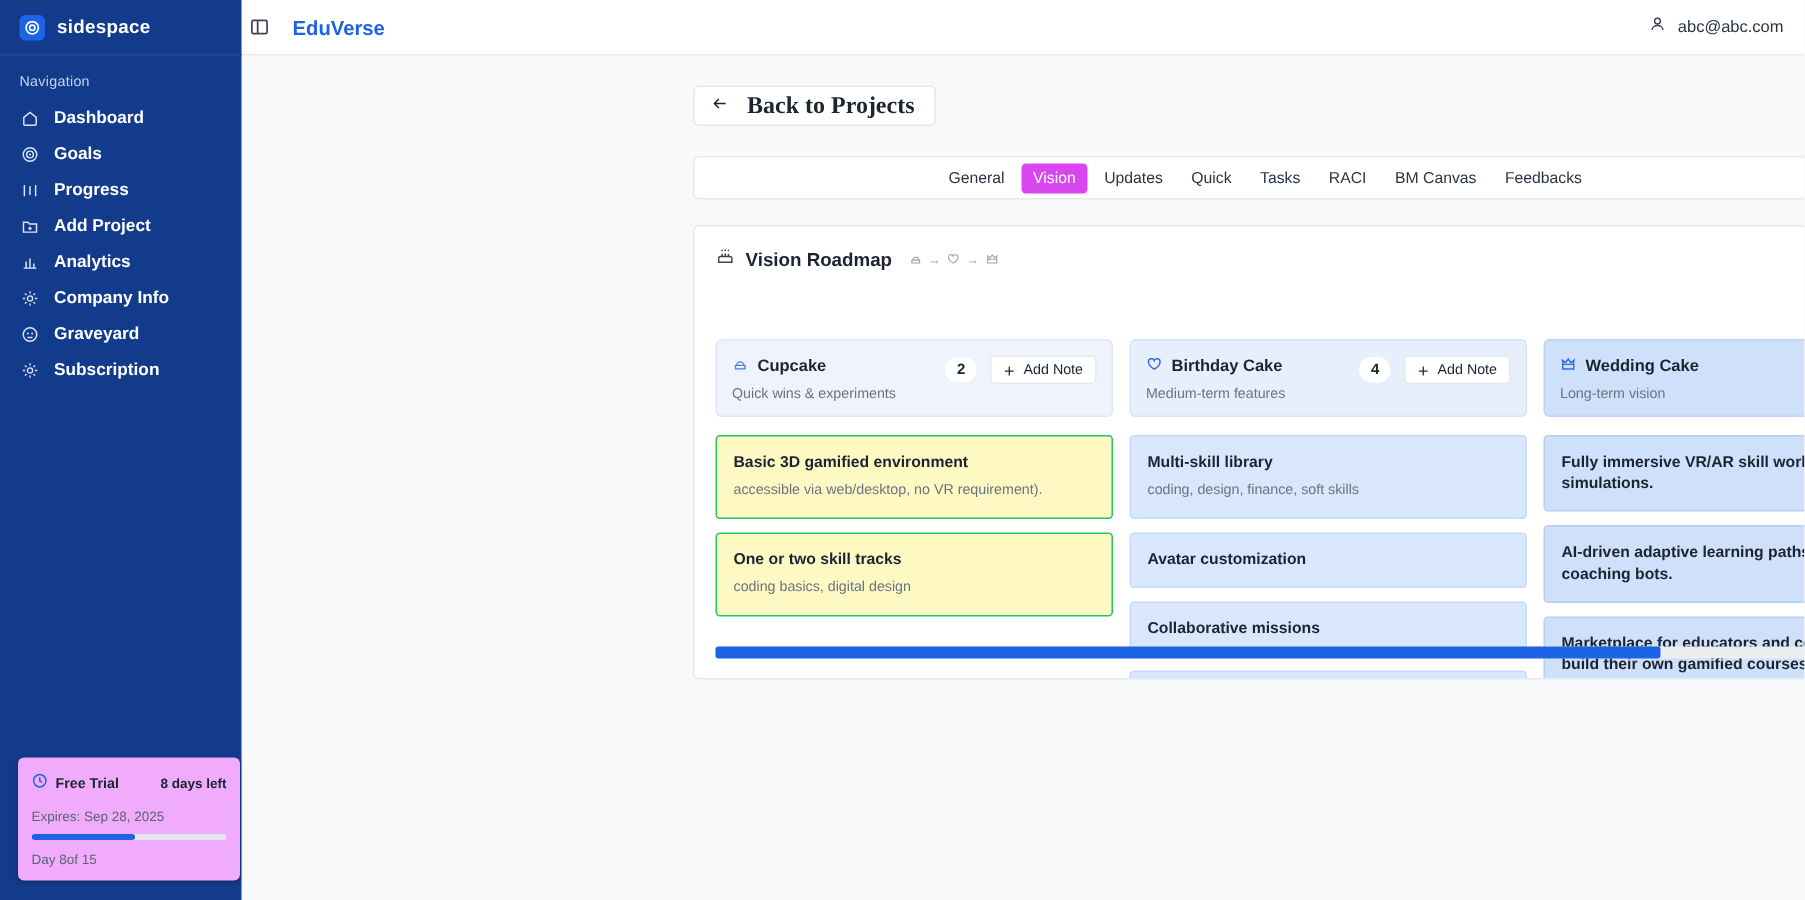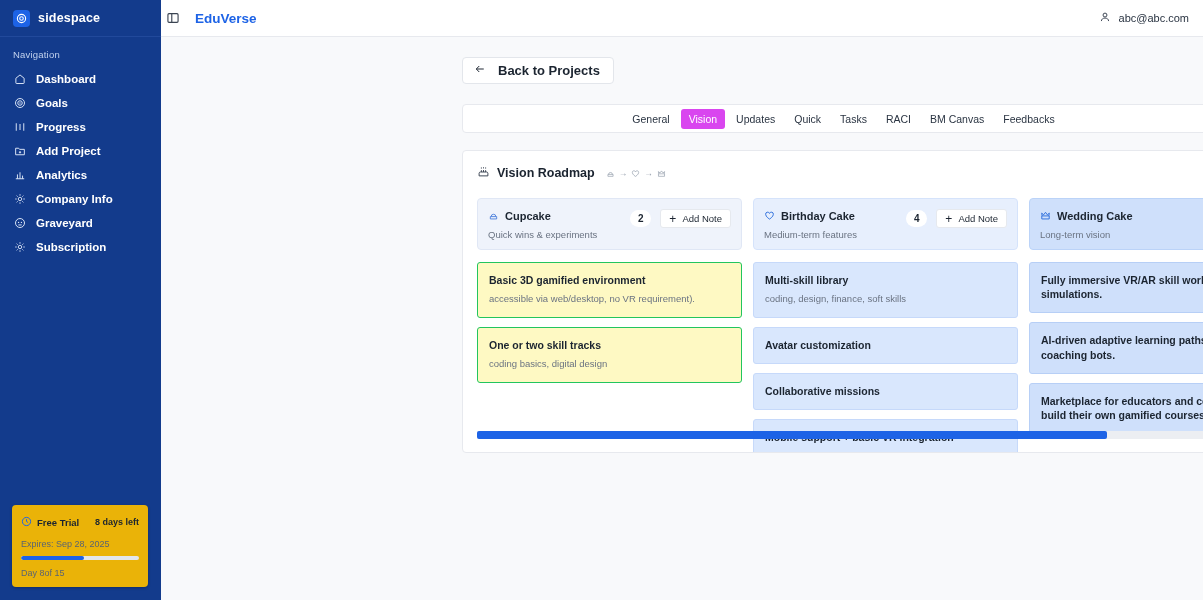--- a/index.html
+++ b/index.html
@@ -43,22 +43,22 @@
     padding: 5.5px 0 5.5px 13px;
     font-size: 11.5px; color: #ffffff; font-weight: bold;
     cursor: pointer;
   }
   .nav-ico { width: 13px; height: 13px; flex: 0 0 13px; display:flex; align-items:center; justify-content:center; }
   .nav-ico svg { display:block; }
 
   
   .trial {
     position: absolute; left: 12px; bottom: 13px;
-    width: 136px;
-    background: #eab308; border-radius: 4px;
+    width: 148px;
+    background: #f0abfc; border-radius: 4px;
     padding: 8px 9px 9px 9px;
     color: #1b2430;
     box-shadow: 0 1px 3px rgba(0,0,0,.25);
   }
   .trial-top { display: flex; align-items: center; justify-content: space-between; }
   .trial-left { display: flex; align-items: center; gap: 5px; }
   .trial-title { font-size: 9.5px; font-weight: bold; color:#1b2430; }
   .trial-days { font-size: 9px; font-weight: bold; color:#1b2430; }
   .trial-exp { font-size: 9px; color: #5a6472; margin-top: 8px; }
   .trial-bar { margin-top: 7px; height: 4px; background: #e2e6ec; border-radius: 3px; overflow: hidden; }
@@ -80,21 +80,21 @@
   .topbar-user-email { font-size: 11px; color: #2a3442; }
 
   .content { flex: 1; overflow: hidden; padding: 0 140px 0 0; }
   .content-inner { width: 763px; margin-left: 301px; }
 
   .back-btn {
     margin-top: 20px;
     display: inline-flex; align-items: center; gap: 12px;
     background: #ffffff; border: 1px solid #e3e6eb; border-radius: 4px;
     height: 27px; padding: 0 13px 0 11px;
-    font-size: 13px; color: #1b2430; font-weight: bold; cursor: pointer;
+    font-size: 16px; color: #1b2430; font-weight: bold; cursor: pointer; font-family: Liberation Serif, serif;
   }
 
   .tabs {
     margin-top: 20px;
     background: #ffffff; border: 1px solid #e7e9ee; border-radius: 4px;
     height: 29px;
     display: flex; align-items: center; justify-content: center; gap: 3px;
   }
   .tab {
     font-size: 10.5px; color: #2a3442; padding: 4px 8px; border-radius: 3px;
@@ -112,21 +112,21 @@
   }
   .panel-head { display: flex; align-items: center; gap: 7px; }
   .panel-title { font-size: 12.5px; font-weight: bold; color: #1b2430; }
   .legend { display: flex; align-items: center; gap: 4px; margin-left: 4px; }
   .legend .arr { color: #9aa3b0; font-size: 8.5px; }
 
   .board {
     display: flex; gap: 11px; margin-top: 16px;
     width: 1010px;
   }
-  .col { width: 265px; flex: 0 0 265px; }
+  .col { width: 265px; flex: 0 0 265px; margin-top: 28px; }
   .col-head {
     border-radius: 4px; padding: 8px 10px 9px 10px;
     display: flex; align-items: flex-start;
   }
   .col-head.tier1 { background: #eff3fb; border: 1px solid #e0e7f5; }
   .col-head.tier2 { background: #e7effd; border: 1px solid #d5e3fb; }
   .col-head.tier3 { background: #cfe0fb; border: 1px solid #bbd3f8; }
   .col-head-text { flex: 1; min-width: 0; }
   .col-title-row { display: flex; align-items: center; gap: 6px; }
   .col-title { font-size: 11px; font-weight: bold; color: #1b2430; }

